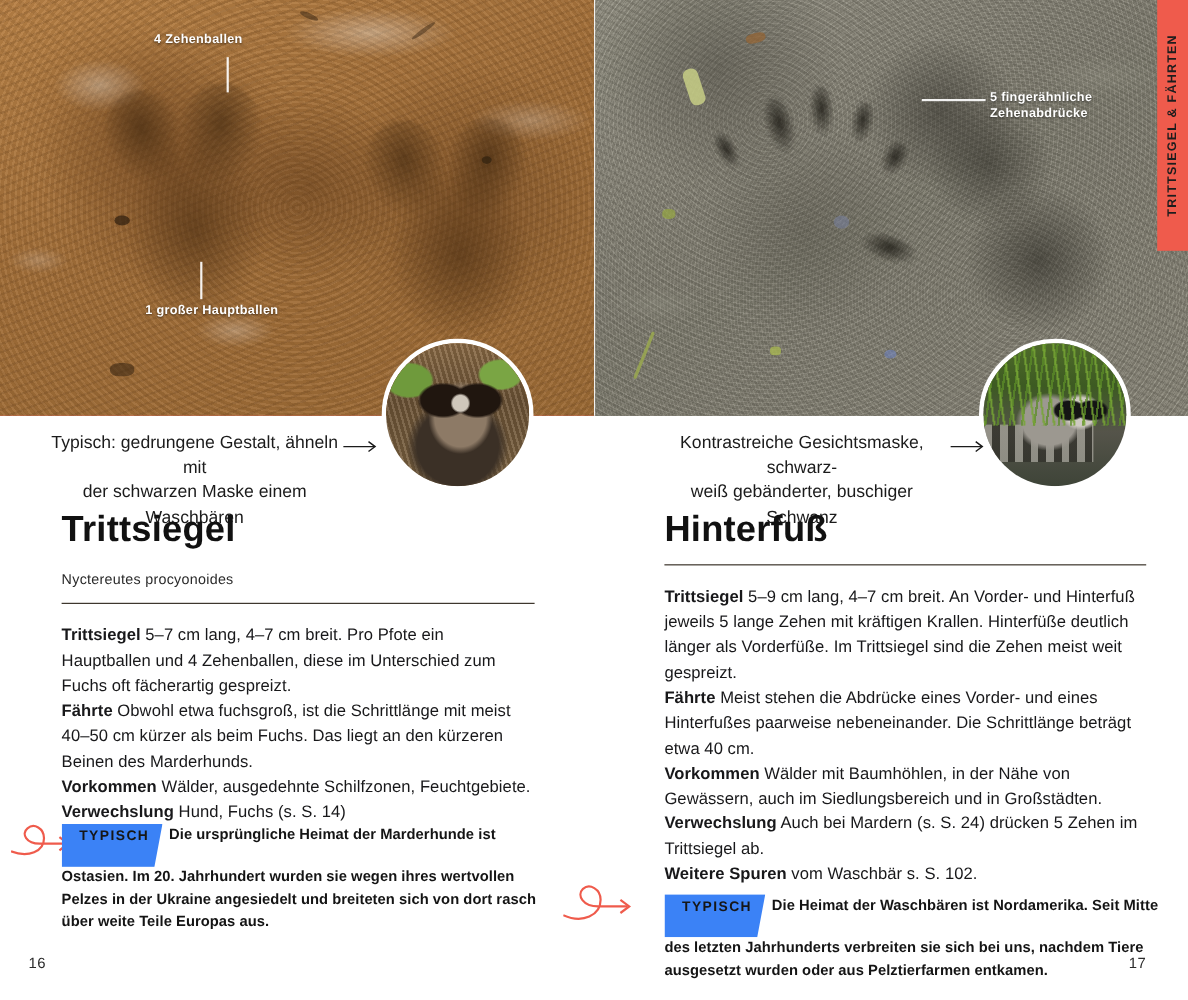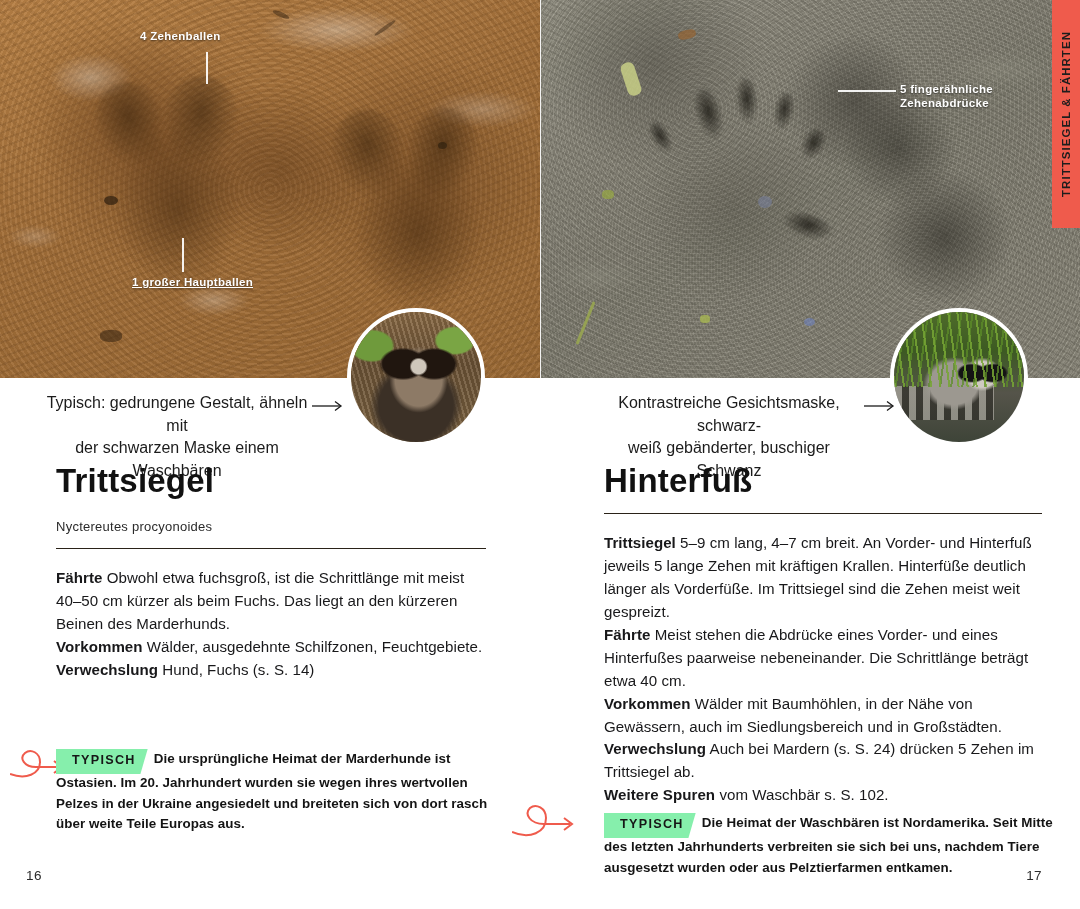--- a/index.html
+++ b/index.html
@@ -197,26 +197,26 @@
 
   .typisch-text {
     font-size:13.4px;
     line-height:1.52;
     font-weight:700;
     color:#141414;
     letter-spacing:.05px;
   }
   .typisch-tag {
     display:inline-block;
-    background:#86efac;
+    background:#3b82f6;
     color:#161616;
     font-weight:700;
     font-size:12.6px;
     letter-spacing:1.3px;
-    padding:2px 12px 4px 16px;
+    padding:2px 12px 18px 16px;
     margin-right:6px;
     clip-path:polygon(0 0, 100% 0, 92% 100%, 0 100%);
     position:relative;
     top:1px;
   }
   .swirl { position:absolute; width:84px; height:50px; pointer-events:none; }
   .swirl-left  { left:-46px; top:-8px; }
   .swirl-right { left:-92px; top:-16px; }
 
   
@@ -265,39 +265,40 @@
       <span class="speck" style="left:104px;top:196px;width:14px;height:9px;background:rgba(45,30,14,.7);"></span>
       <span class="speck" style="left:438px;top:142px;width:9px;height:7px;background:rgba(45,30,14,.65);"></span>
       <span class="speck" style="left:100px;top:330px;width:22px;height:12px;background:rgba(52,34,16,.55);border-radius:40%;"></span>
       <span class="speck" style="left:272px;top:12px;width:18px;height:5px;background:rgba(52,34,16,.5);transform:rotate(24deg);"></span>
       <span class="speck" style="left:372px;top:26px;width:26px;height:4px;background:rgba(52,34,16,.45);transform:rotate(-36deg);"></span>
 
       <div class="annot" style="left:140px;top:29px;">4 Zehenballen</div>
       <div class="leader-v" style="left:206px;top:52px;height:32px;"></div>
 
       <div class="leader-v" style="left:182px;top:238px;height:34px;"></div>
-      <div class="annot" style="left:132px;top:275px;text-decoration:underline;">1 großer Hauptballen</div>
+      <div class="annot" style="left:132px;top:275px;">1 großer Hauptballen</div>
     </div>
 
     <div class="inset inset-left">
       <div class="raccoon-dog-img"></div>
     </div>
 
     <div class="caption" style="left:46px;top:392px;width:262px;">Typisch: gedrungene Gestalt, ähneln mit
 der schwarzen Maske einem Waschbären</div>
     <svg class="cap-arrow" style="left:312px;top:400px;" viewBox="0 0 34 12">
       <line x1="0" y1="6" x2="28" y2="6" stroke="#1b1b1b" stroke-width="1.3"></line>
       <polyline points="23,1.5 29,6 23,10.5" fill="none" stroke="#1b1b1b" stroke-width="1.3"></polyline>
     </svg>
 
     <div class="col col-left">
       <div class="species-name">Trittsiegel</div>
       <div class="species-latin">Nyctereutes procyonoides</div>
       <div class="rule"></div>
       <div class="body-text">
+        <p><b>Trittsiegel</b><span> 5–7 cm lang, 4–7 cm breit. Pro Pfote ein Hauptballen und 4 Zehenballen, diese im Unterschied zum Fuchs oft fächerartig gespreizt.</span></p>
         <p><b>Fährte</b><span> Obwohl etwa fuchsgroß, ist die Schrittlänge mit meist 40–50 cm kürzer als beim Fuchs. Das liegt an den kürzeren Beinen des Marderhunds.</span></p>
         <p><b>Vorkommen</b><span> Wälder, ausgedehnte Schilfzonen, Feuchtgebiete.</span></p>
         <p><b>Verwechslung</b><span> Hund, Fuchs (s. S. 14)</span></p>
       </div>
     </div>
 
     <div class="typisch-block tb-left">
       <svg class="swirl swirl-left" viewBox="0 0 84 50">
         <path d="M0,34 C16,40 30,34 30,22 C30,13 21,8 15,13 C9,18 14,27 26,27 L50,27" fill="none" stroke="#ef5b4c" stroke-width="2"></path>
         <polyline points="44,21 52,27 44,33" fill="none" stroke="#ef5b4c" stroke-width="2"></polyline>

